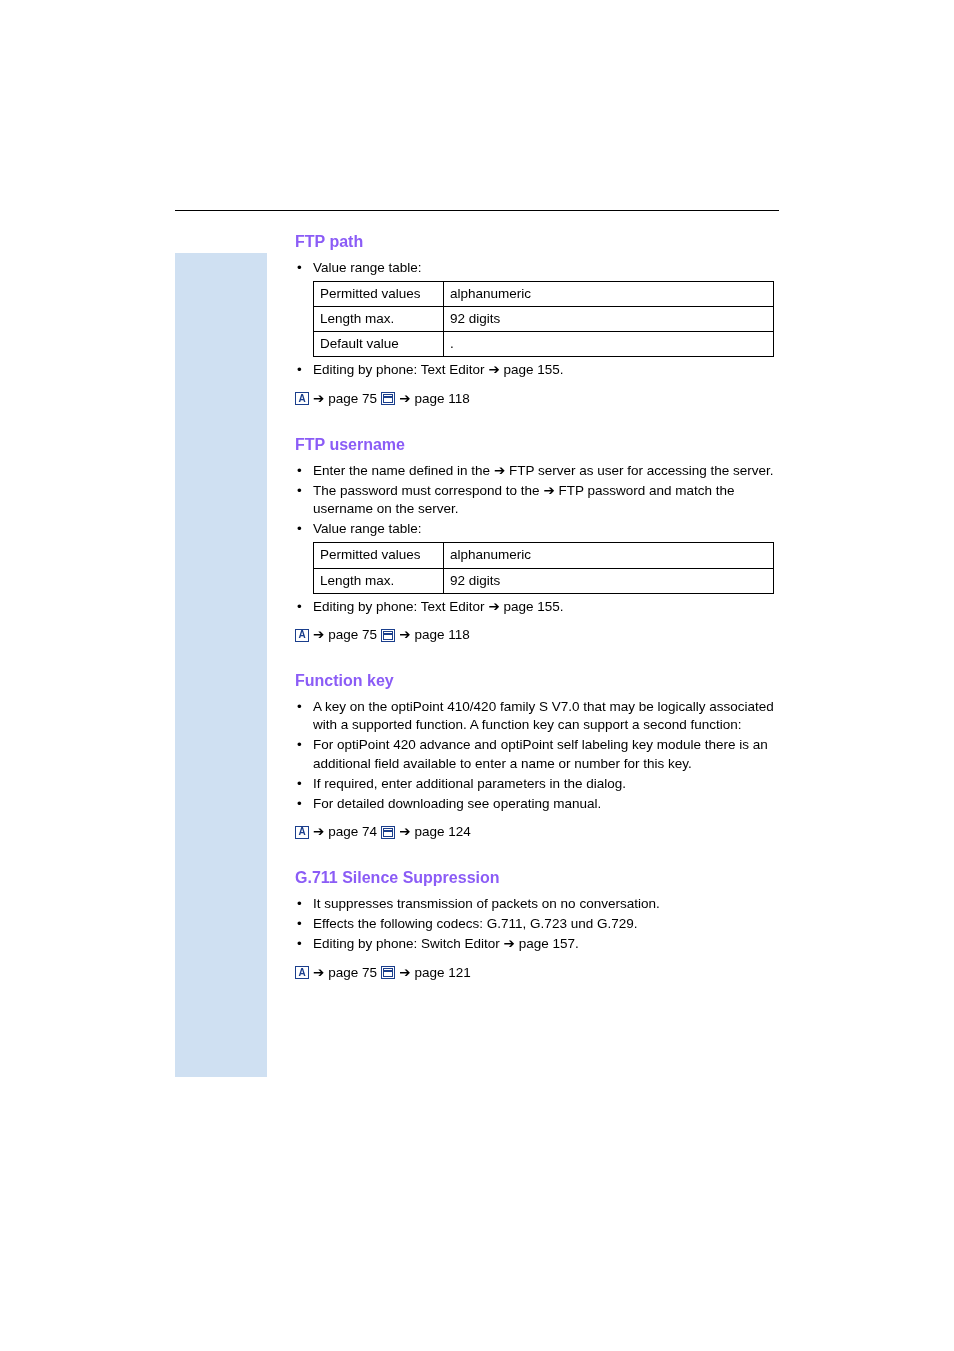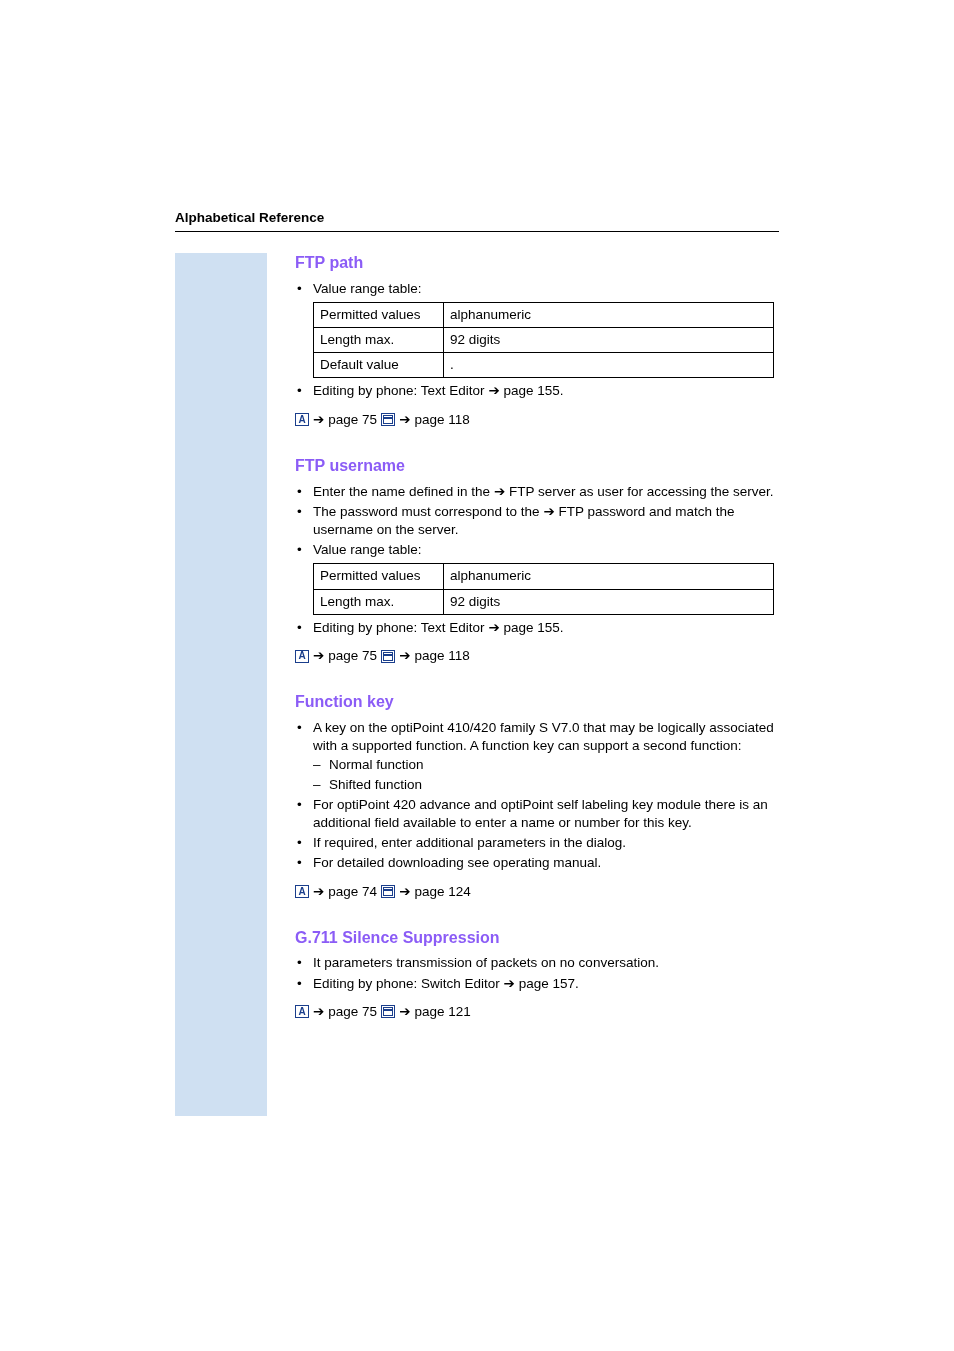--- a/index.html
+++ b/index.html
@@ -119,21 +119,20 @@
   .page-num {
     font-weight: bold;
     font-size: 13.5px;
     margin-top: 80px;
   }
 </style>
 </head>
 <body>
 
 <div class="page">
-  <div class="running-head">Alphabetical Reference</div>
   <hr class="head-rule">
 
   <div class="blue-strip"></div>
 
   <div class="content">
 
     <div class="h2 first">FTP path</div>
     <ul class="bullets">
       <li>Value range table:</li>
     </ul>
@@ -210,24 +209,20 @@
           </svg>
         </span>
       <span class="arrow">➔</span>
       <span class="link">page 118</span>
     </div>
 
     <div class="h2 nfirst">Function key</div>
     <ul class="bullets">
       <li>
         <span>A key on the optiPoint 410/420 family S V7.0 that may be logically associated with a supported function. A function key can support a second function:</span>
-        <ul class="dashes">
-          <li>Normal function</li>
-          <li>Shifted function</li>
-        </ul>
       </li>
       <li>For optiPoint 420 advance and optiPoint self labeling key module there is an additional field available to enter a name or number for this key.</li>
       <li>If required, enter additional parameters in the dialog.</li>
       <li>For detailed downloading see operating manual.</li>
     </ul>
     <div class="ref-line">
       <span class="icon-box">A</span>
       <span class="arrow">➔</span>
       <span class="link">page 74</span>
       <span class="icon-box web">
@@ -235,21 +230,22 @@
             <rect x="0.5" y="0.5" width="9" height="2" fill="none" stroke="#1a3e8c" stroke-width="1"></rect>
             <rect x="0.5" y="3.5" width="9" height="5" fill="none" stroke="#1a3e8c" stroke-width="1"></rect>
           </svg>
         </span>
       <span class="arrow">➔</span>
       <span class="link">page 124</span>
     </div>
 
     <div class="h2 nfirst">G.711 Silence Suppression</div>
     <ul class="bullets">
-      <li>It parameters transmission of packets on no conversation.</li>
+      <li>It suppresses transmission of packets on no conversation.</li>
+      <li>Effects the following codecs: G.711, G.723 und G.729.</li>
       <li>
         <span>Editing by phone: Switch Editor </span><span class="arrow">➔</span> <span class="link">page 157</span><span>.</span>
       </li>
     </ul>
     <div class="ref-line">
       <span class="icon-box">A</span>
       <span class="arrow">➔</span>
       <span class="link">page 75</span>
       <span class="icon-box web">
           <svg viewBox="0 0 10 9">

